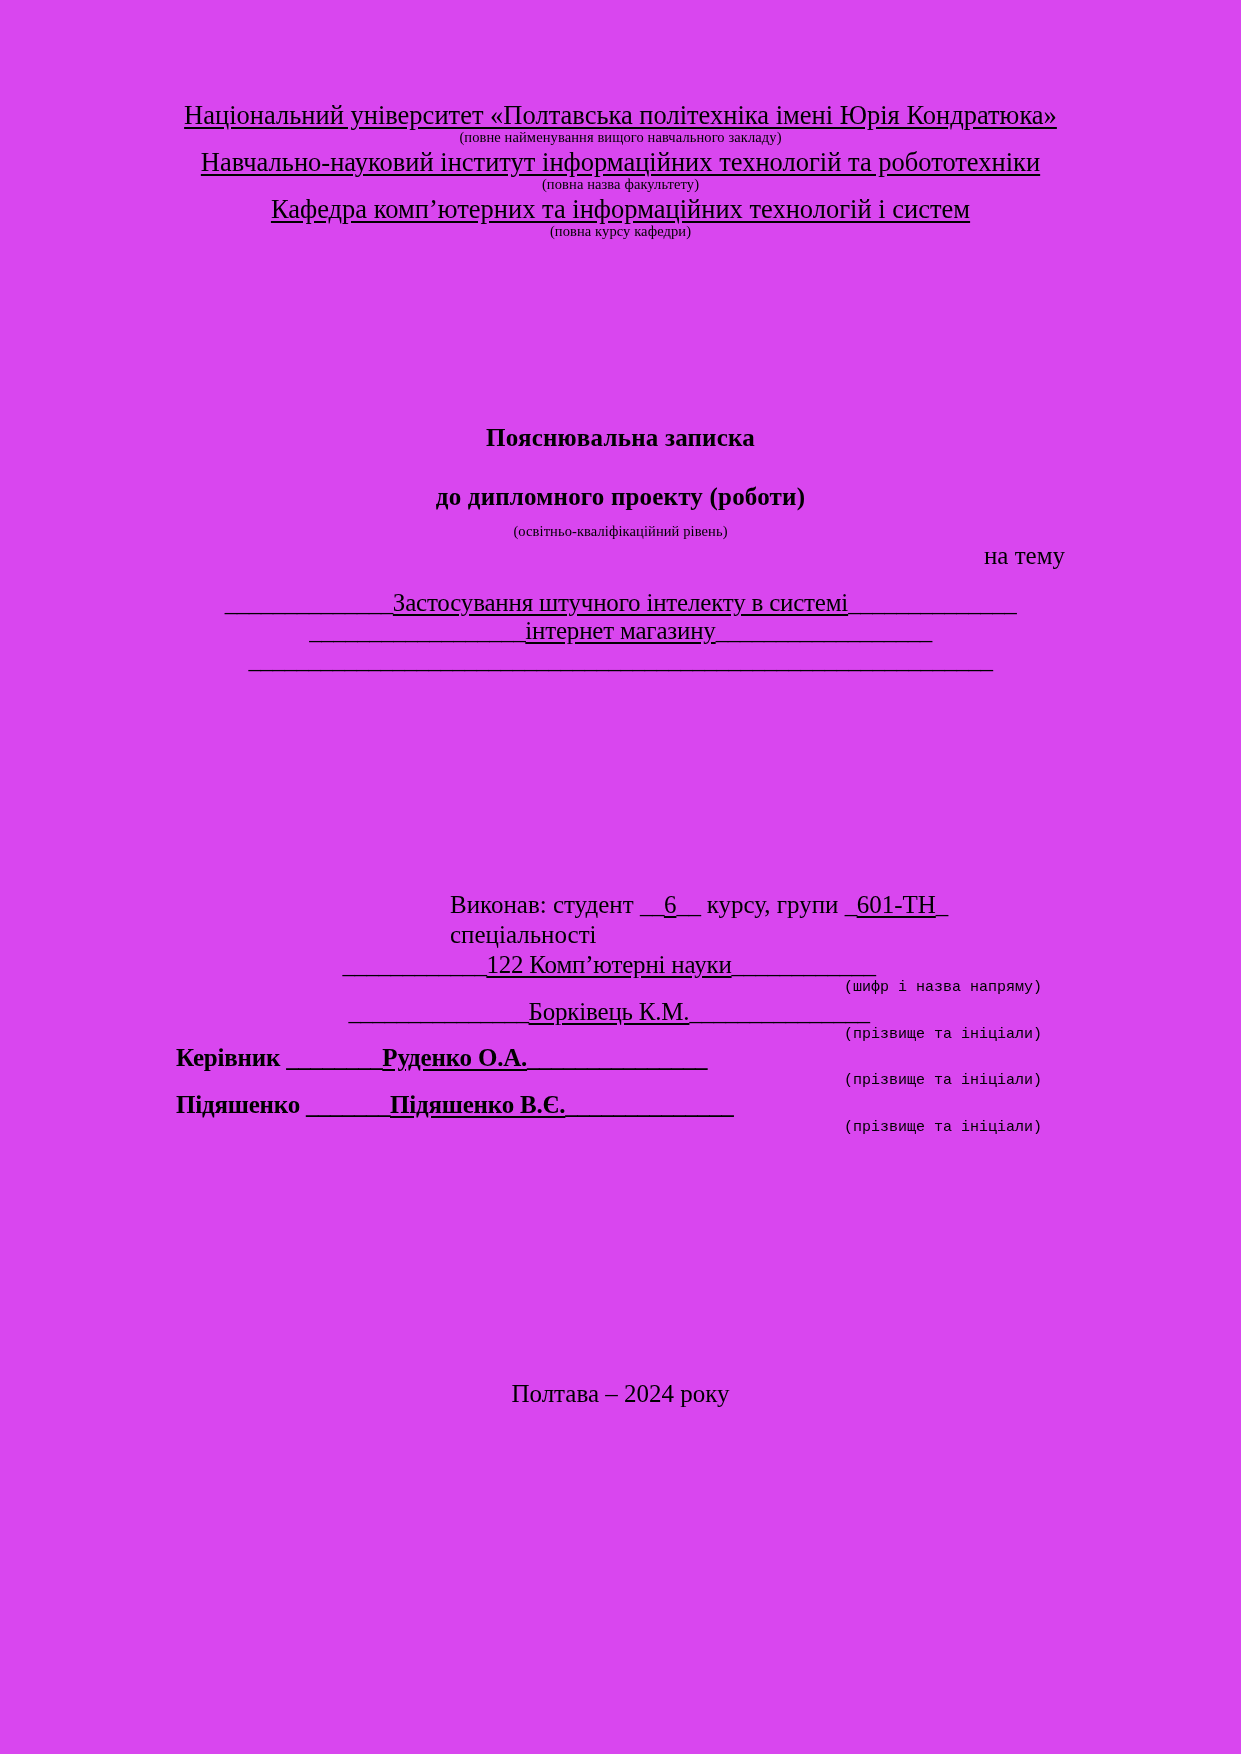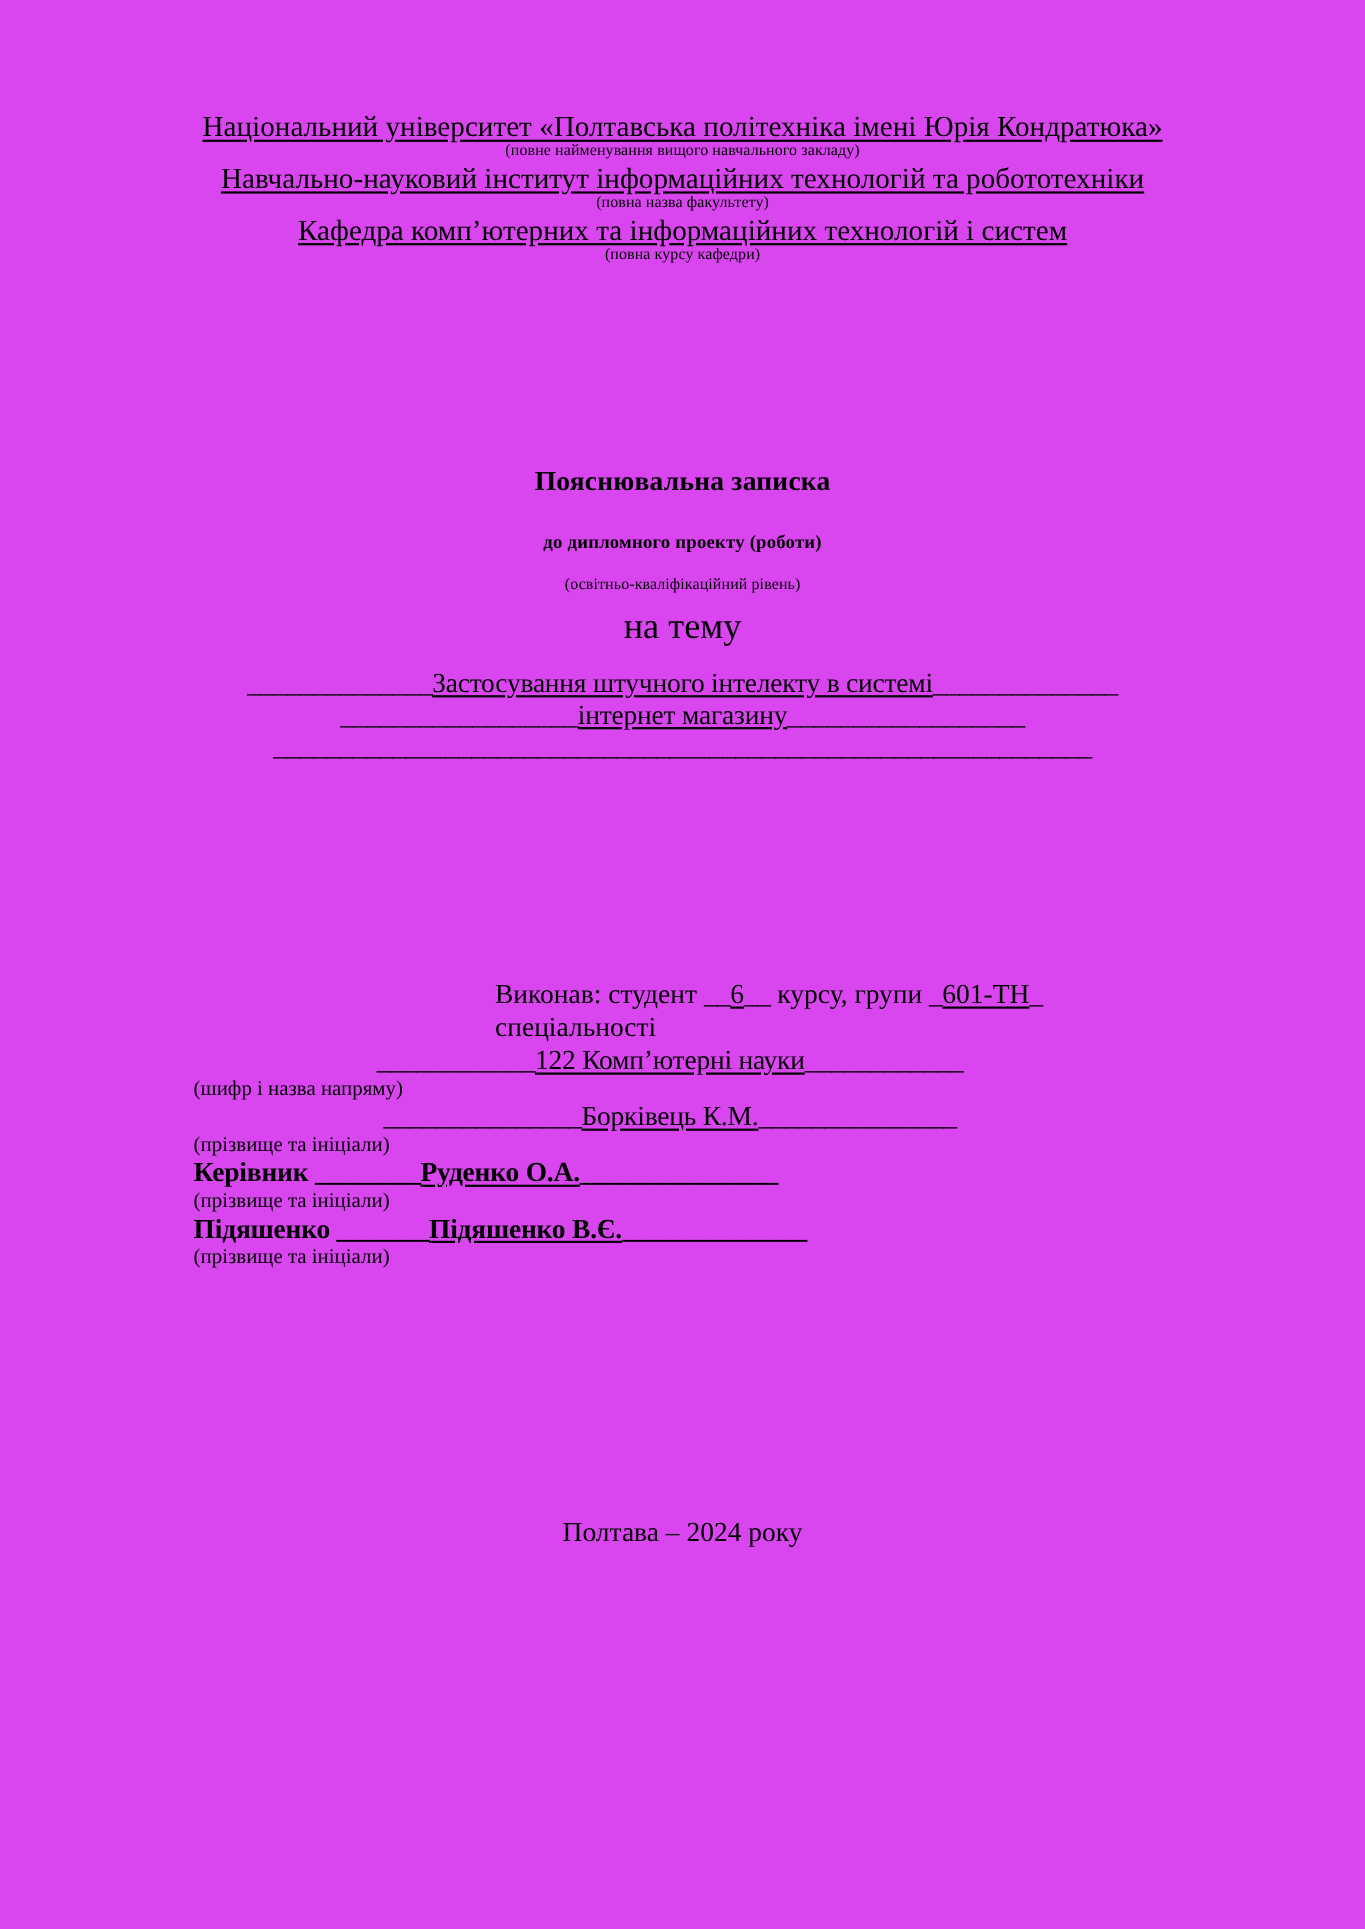--- a/index.html
+++ b/index.html
@@ -49,21 +49,21 @@
     top: 424px;
   }
   .title-1 {
     text-align: center;
     font-size: 25px;
     font-weight: bold;
     letter-spacing: 0.2px;
   }
   .title-2 {
     text-align: center;
-    font-size: 17px;
+    font-size: 25px;
     font-weight: bold;
     margin-top: 31px;
     letter-spacing: 0.2px;
   }
 
   
   .degree-block {
     position: absolute;
     left: 176px;
     right: 176px;
@@ -72,24 +72,24 @@
   .fill-line {
     font-size: 25px;
     line-height: 1.14;
     text-align: center;
     white-space: nowrap;
     letter-spacing: -0.2px;
   }
   .dash { letter-spacing: -0.5px; }
   .theme-cap { margin-top: 18px; }
   .na-temu {
-    text-align: center;
-    font-size: 33px;
+    text-align: right;
+    font-size: 25px;
     line-height: 1.18;
-    margin-top: 12px;
+    margin-top: 2px;
   }
 
   
   .student-block {
     position: absolute;
     left: 450px;
     right: 176px;
     top: 890px;
     font-size: 25px;
     line-height: 1.2;
@@ -114,23 +114,24 @@
     width: 866px;
     white-space: nowrap;
     font-size: 25px;
     letter-spacing: -0.2px;
     font-weight: bold;
   }
   .sub-cap {
     position: relative;
     left: -274px;
     width: 866px;
-    text-align: left;
-    font-size: 19px;
+    text-align: right;
+    font-size: 15px;
     line-height: 1.1;
+    font-family: Liberation Mono, monospace;
   }
 
   
   .footer {
     position: absolute;
     left: 0;
     right: 0;
     top: 1380px;
     text-align: center;
     font-size: 25px;

